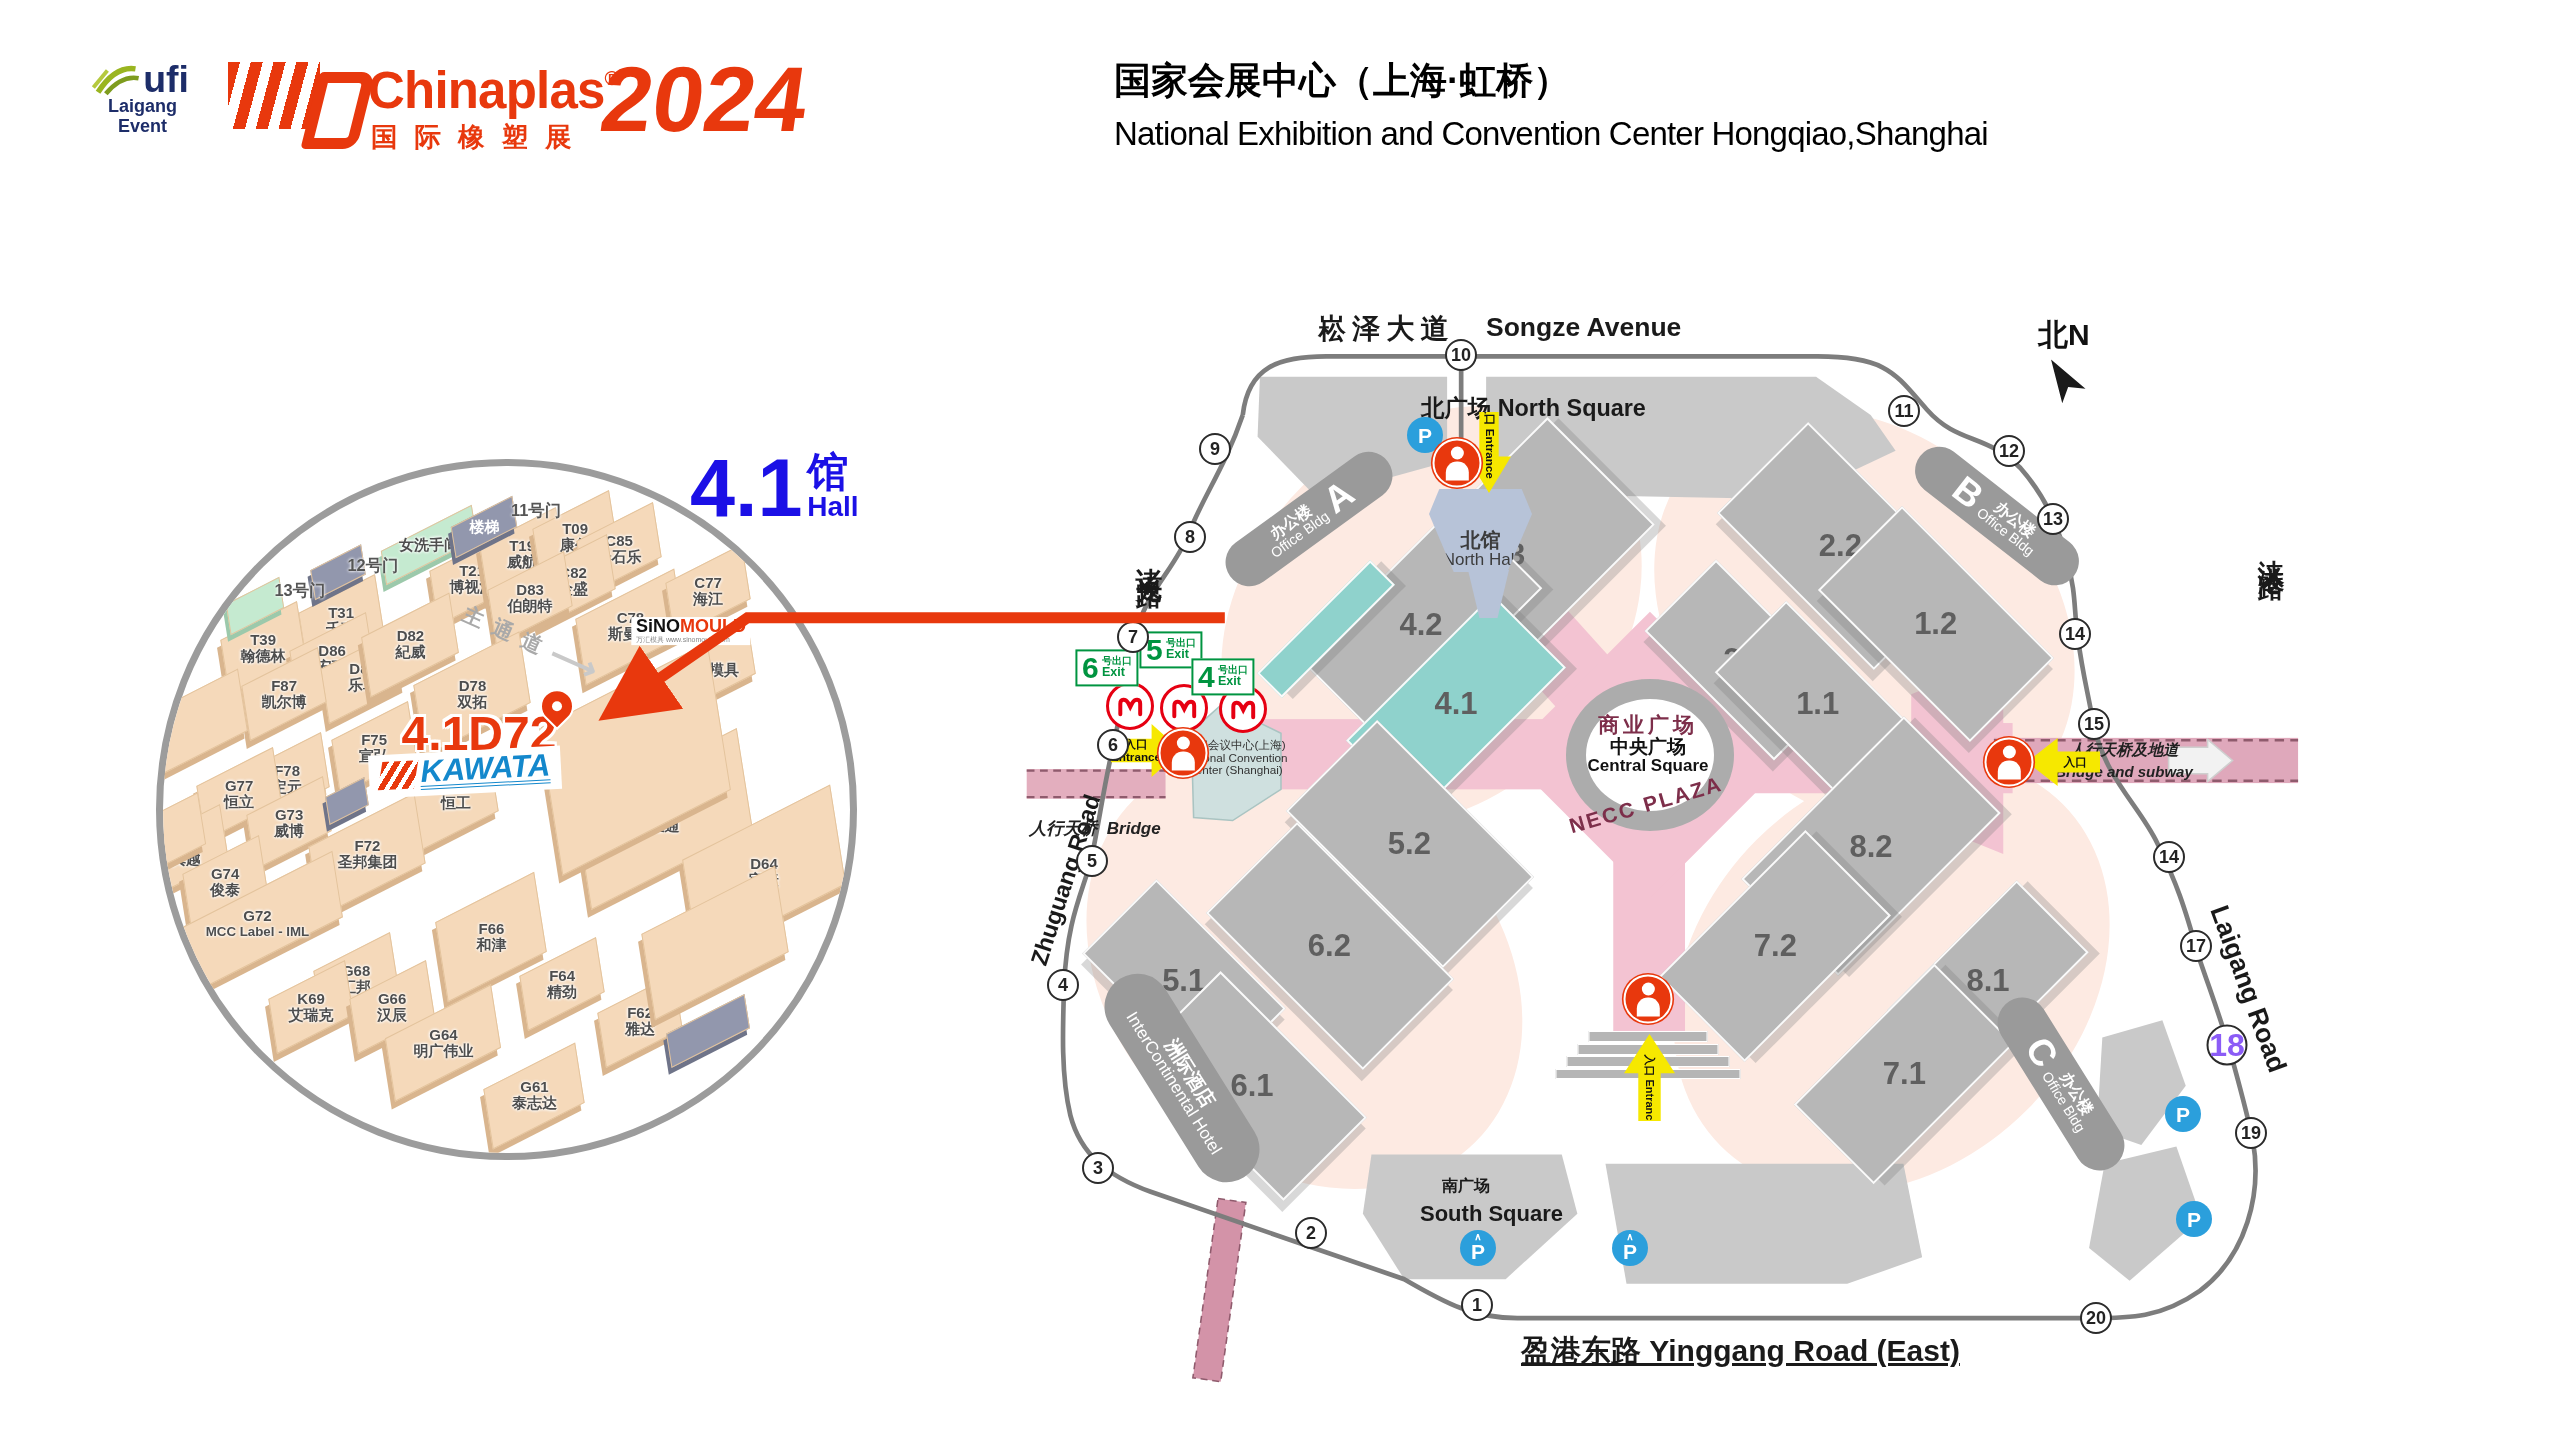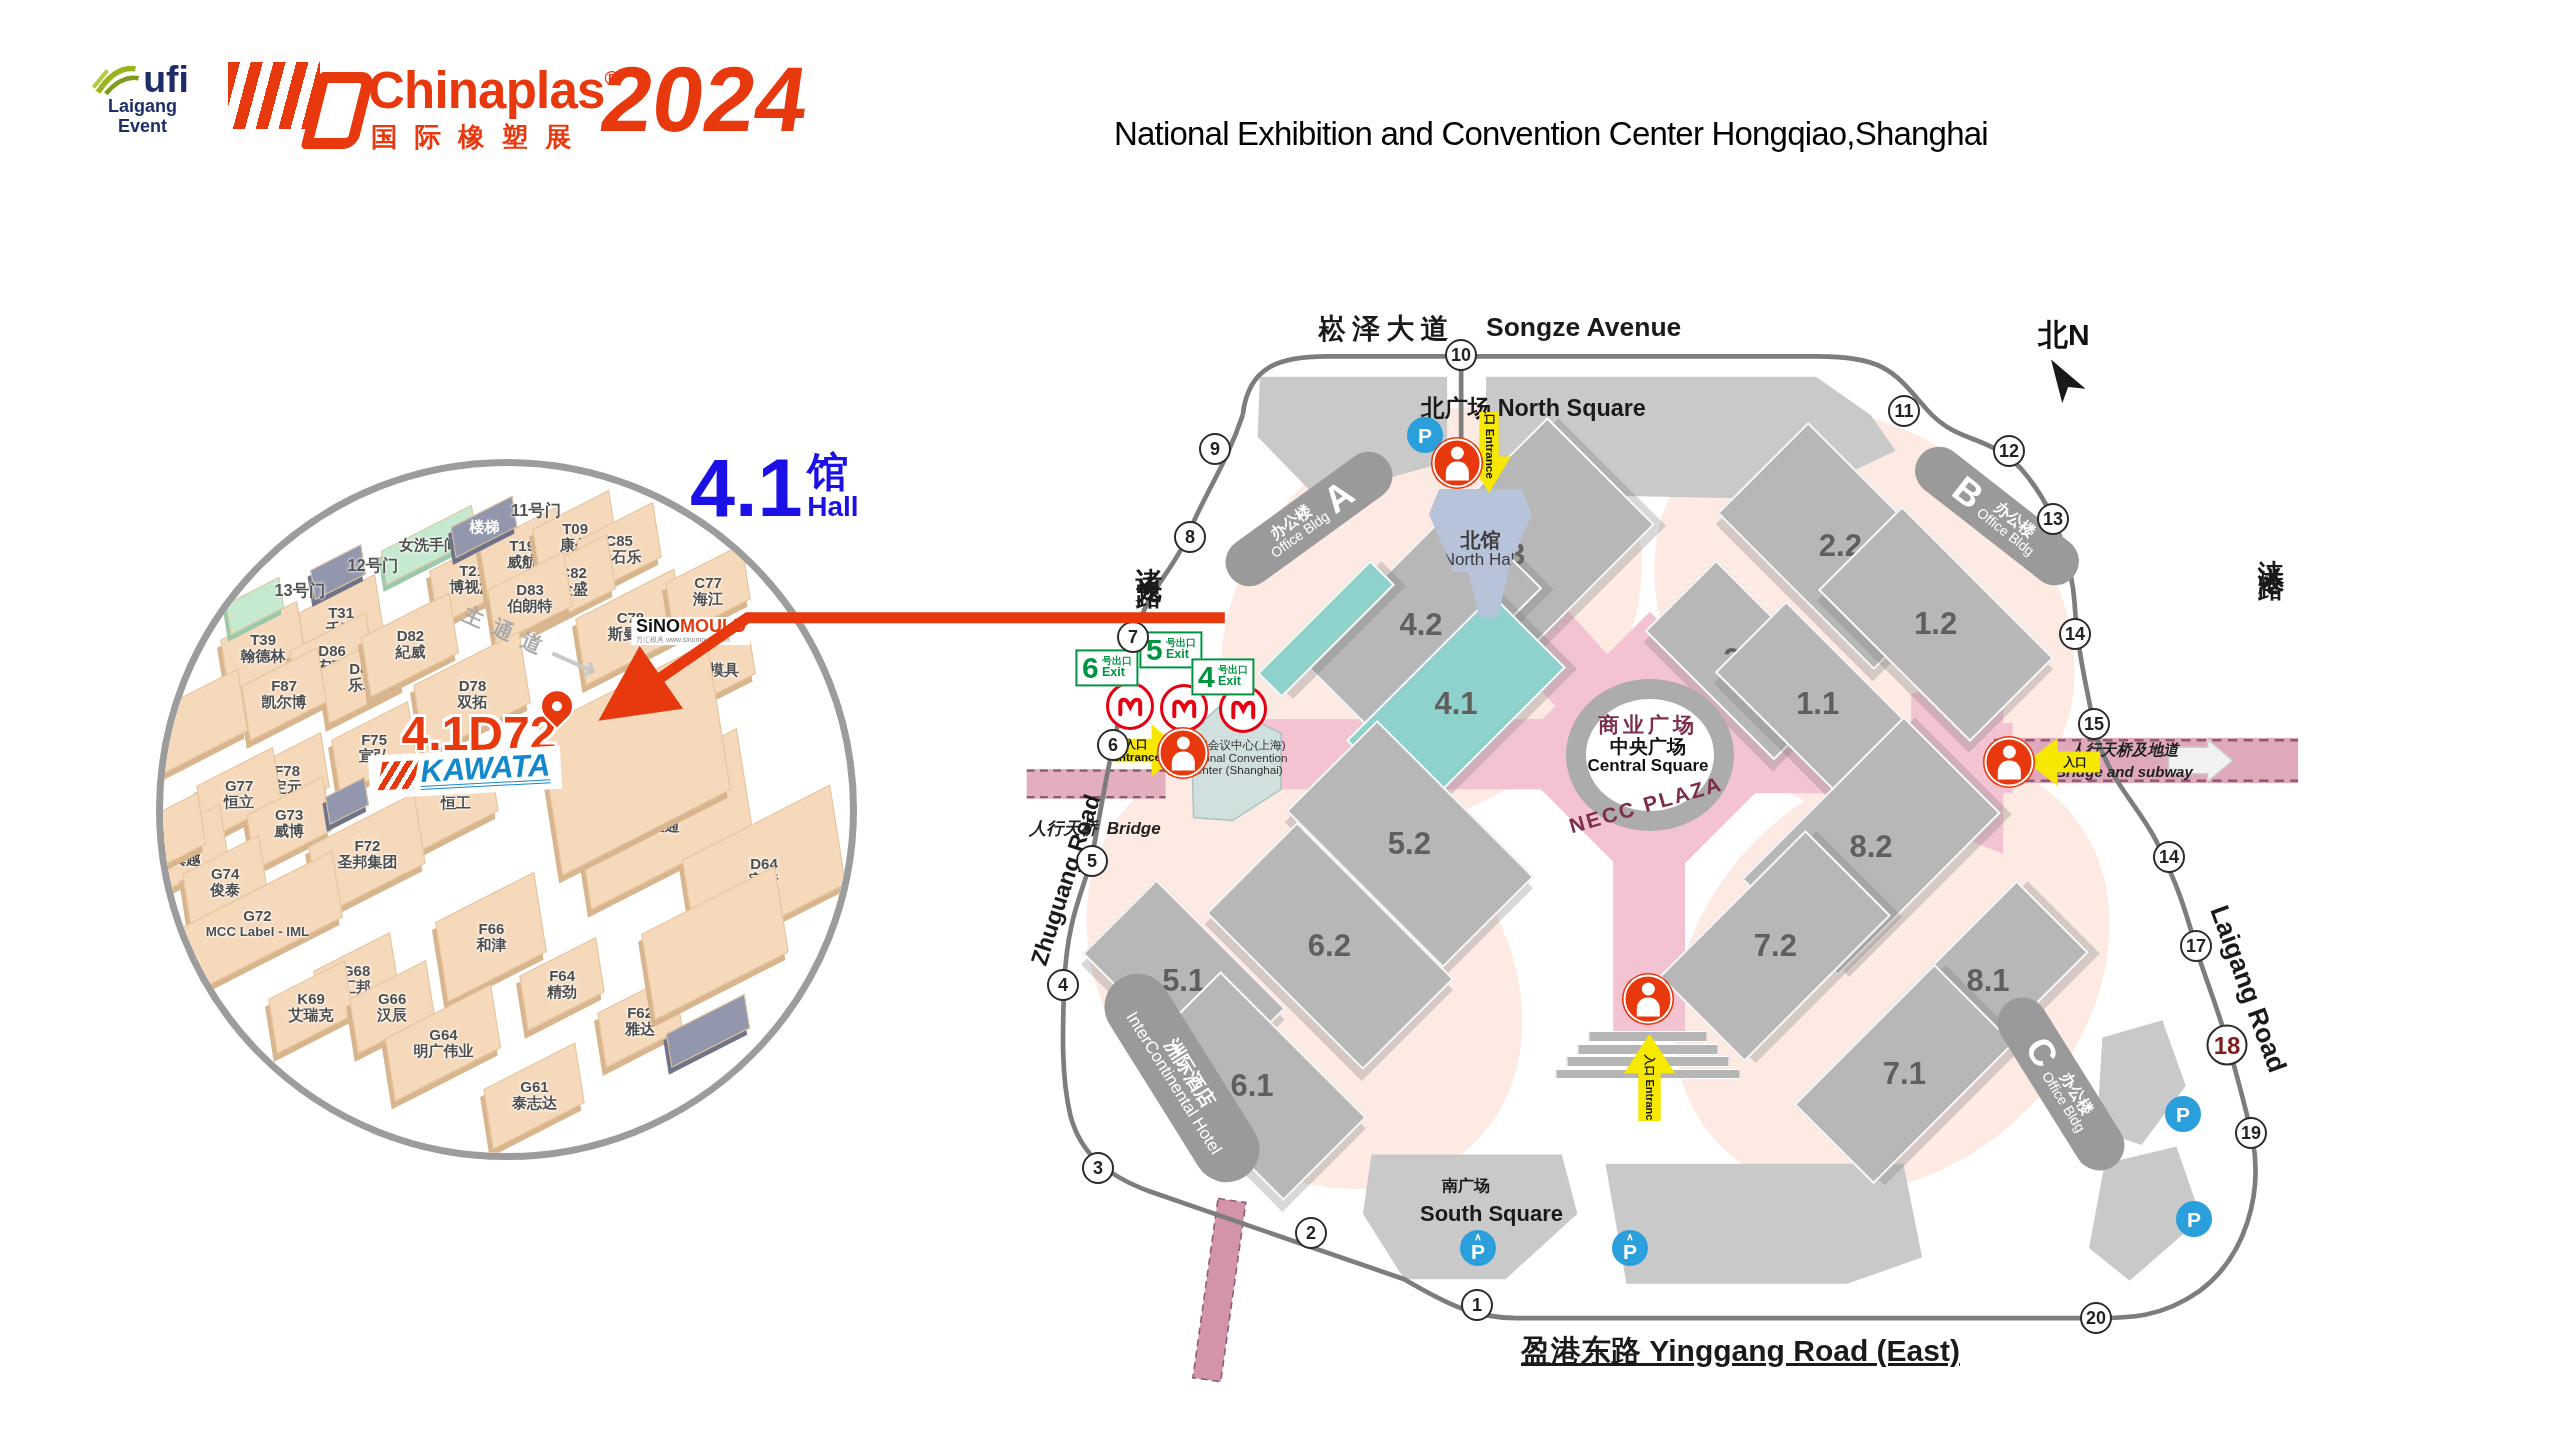--- a/index.html
+++ b/index.html
@@ -48,21 +48,21 @@
   .big41 .n{font-size:81px;font-weight:bold;line-height:75px;}
   .big41 .col{margin-left:4.7px;margin-top:1.6px;}
   .big41 .g{font-size:41px;font-weight:bold;line-height:39px;}
   .big41 .h{font-size:28px;font-weight:bold;line-height:30px;}
 
   
   .hall{position:absolute;background:#b7b7b7;border:2.3px solid #fafafa;box-shadow:7px 8.6px 0 rgba(125,125,125,.3);z-index:8;display:flex;align-items:center;justify-content:center;}
   .hall.teal{background:#8fd2cc;}
   .hall span{font-size:31px;font-weight:bold;color:#5f5f5f;}
   .marker{position:absolute;width:28px;height:28px;background:#fff;border:2.3px solid #2b2b2b;border-radius:50%;transform:translate(-50%,-50%);display:flex;align-items:center;justify-content:center;font-size:18px;font-weight:bold;color:#222;z-index:27;}
-  .marker.red{width:37px;height:37px;font-size:24px;color:#7f1d1d;}
+  .marker.red{width:37px;height:37px;font-size:32px;color:#8b5cf6;}
   .metro{position:absolute;width:42px;height:42px;background:#fff;border:3.9px solid #e60012;border-radius:50%;transform:translate(-50%,-50%);display:flex;align-items:center;justify-content:center;z-index:25;}
   .person{position:absolute;width:45px;height:45px;background:#e8380d;border:2.3px solid #fff;box-shadow:0 0 0 1.6px #e8380d;border-radius:50%;transform:translate(-50%,-50%);z-index:26;overflow:hidden;}
   .person::before{content:"";position:absolute;left:50%;top:6.2px;width:13.3px;height:13.3px;background:#fff;border-radius:50%;transform:translateX(-50%);}
   .person::after{content:"";position:absolute;left:50%;top:21px;width:23.4px;height:19px;background:#fff;border-radius:11px 11px 0 0;transform:translateX(-50%);}
   .pk{position:absolute;width:36px;height:36px;background:#2b9fdc;border-radius:50%;transform:translate(-50%,-50%);color:#fff;display:flex;flex-direction:column;align-items:center;justify-content:center;font-weight:bold;z-index:25;line-height:1;}
   .pk .pp{font-size:21px;}
   .pk .up{font-size:10px;line-height:6.2px;}
   .exit{position:absolute;transform:translate(-50%,-50%);background:#fff;border:2.3px solid #009440;display:flex;align-items:center;justify-content:center;padding:1.6px 4.7px;gap:3.1px;z-index:26;}
   .exit .num{font-size:30px;font-weight:bold;color:#009440;line-height:30px;}
   .exit .c{text-align:left;color:#009440;font-weight:bold;}
@@ -105,20 +105,21 @@
       <text x="76" y="40" font-size="48" font-weight="bold" fill="#1d2d69">ufi</text>
     </svg>
     <div class="ufi-sub">Laigang</div>
     <div class="ufi-sub">Event</div>
   </div>
   <div class="abs cp-stripes"></div>
   <div class="abs cp-d"></div>
   <div class="abs cp-name"><span>Chinaplas</span><span class="cp-reg">®</span></div>
   <div class="abs cp-sub">国际橡塑展</div>
   <div class="abs cp-year">2024</div>
+  <div class="abs t-cn">国家会展中心（上海·虹桥）</div>
   <div class="abs t-en">National Exhibition and Convention Center Hongqiao,Shanghai</div>
 
   <div class="abs inset" id="inset">
     <div class="aisle"><span>主通道</span><span class="ar">⟶</span></div>
     <div class="sino">
       <span class="s1">SiNO</span><span class="s2">MOULD</span>
       <span class="s3">万汇模具 www.sinomould.com</span>
     </div>
     <div class="hl-booth">4.1D72</div>
     <div class="pin"></div>

